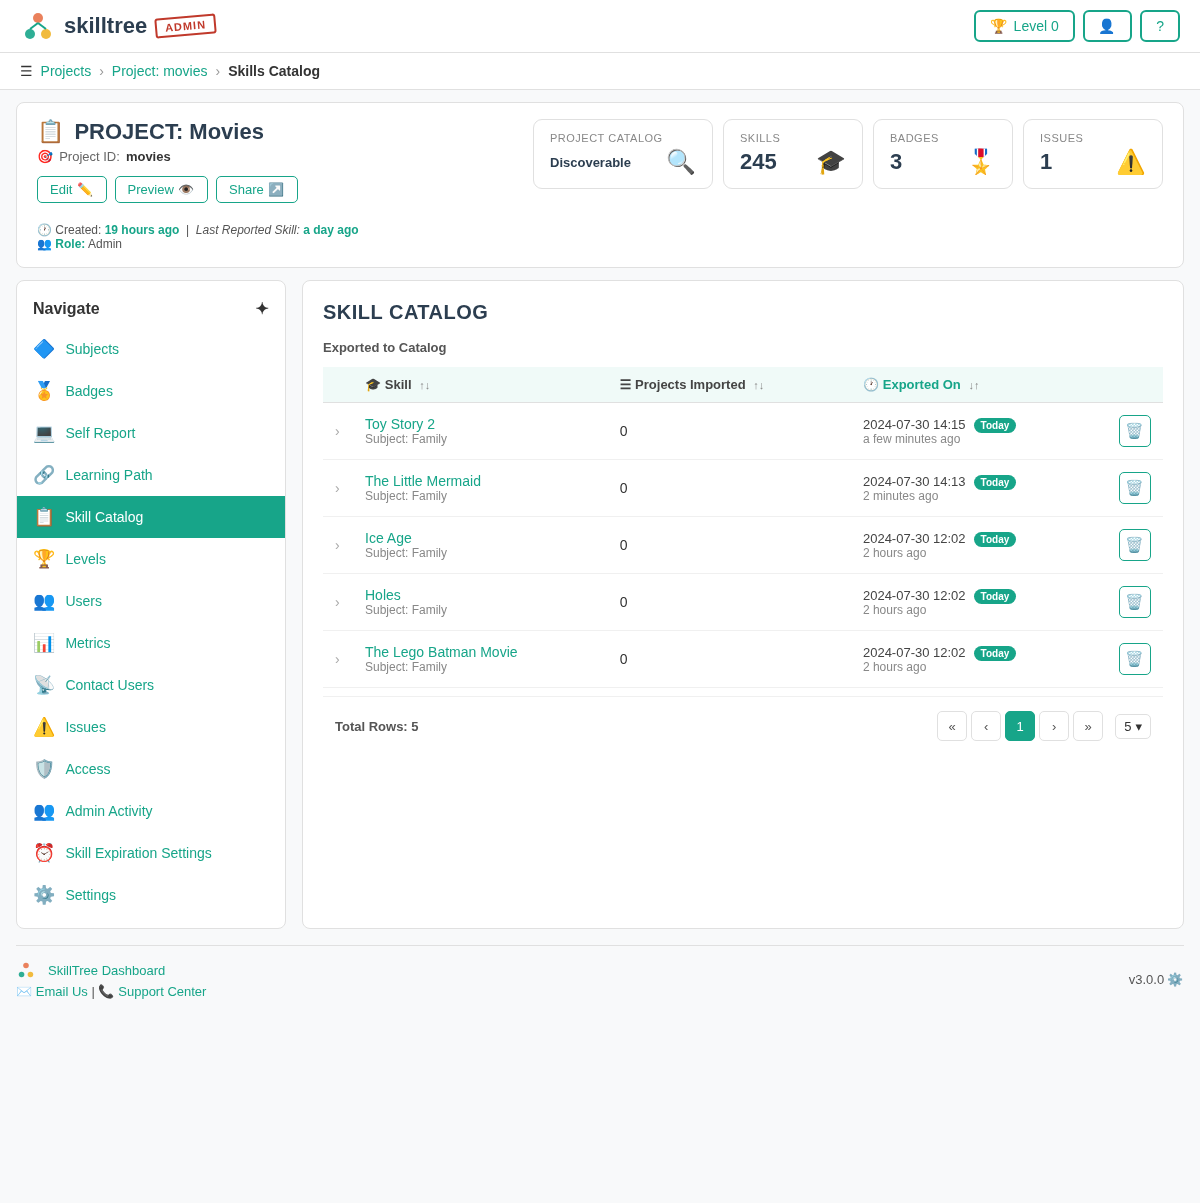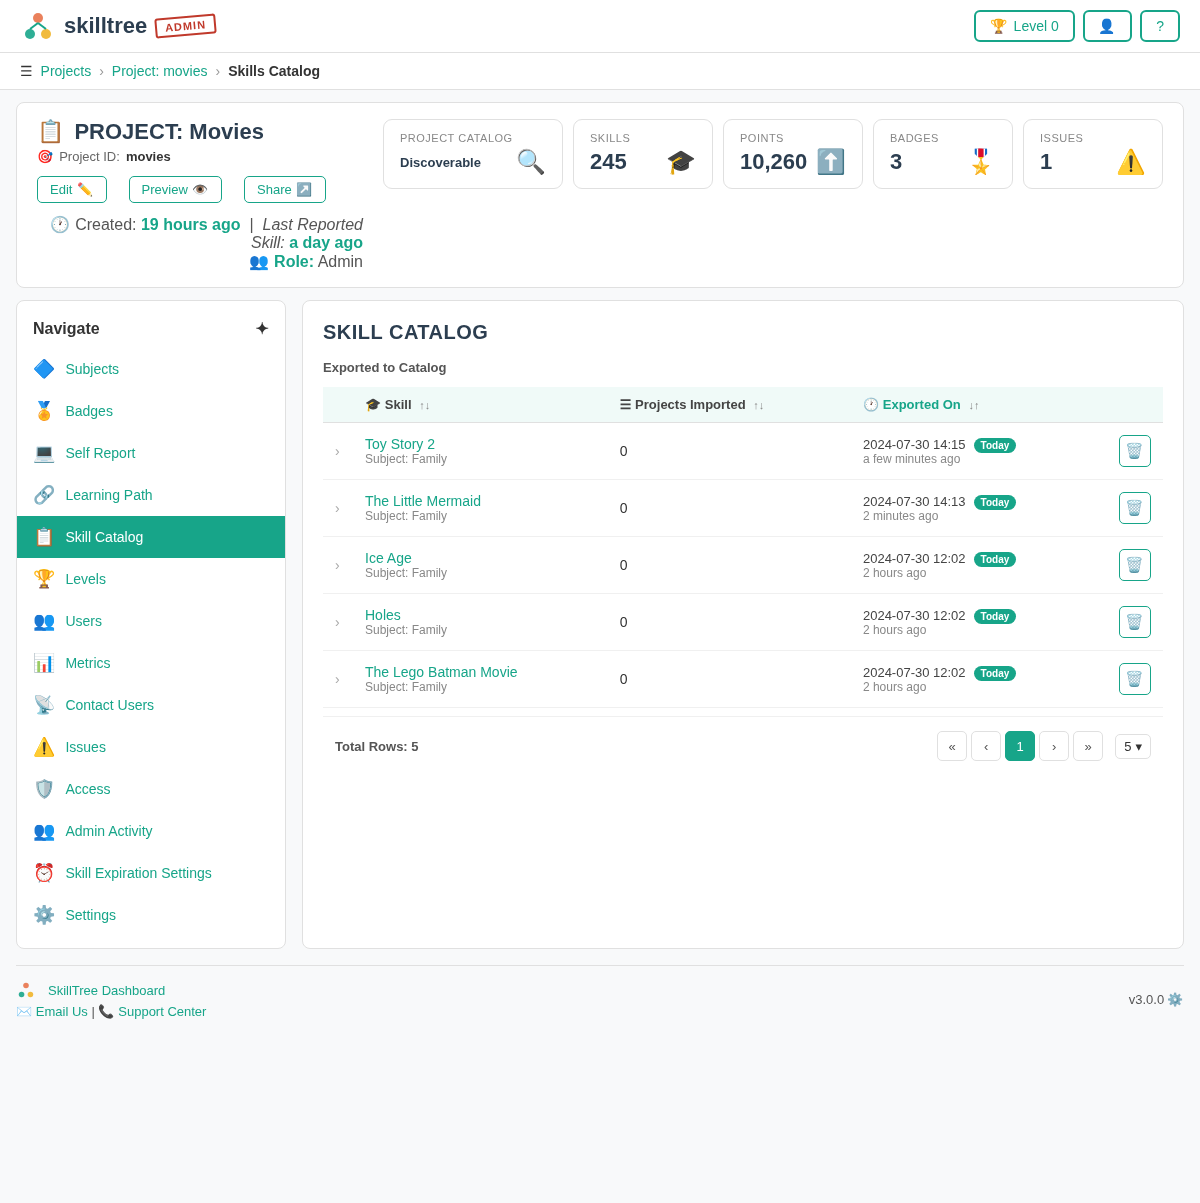--- a/index.html
+++ b/index.html
@@ -99,39 +99,38 @@
       color: #666;
       font-size: 13px;
       margin-bottom: 12px;
       display: flex;
       align-items: center;
       gap: 6px;
     }
     .project-id strong { color: #333; }
     .action-buttons {
       display: flex;
-      gap: 22px;
-      margin-bottom: 12px;
+      gap: 8px;
+      margin-bottom: 20px;
     }
     .btn-outline {
       border: 1px solid #17a589;
       background: white;
       color: #17a589;
       padding: 5px 12px;
       border-radius: 5px;
       cursor: pointer;
       display: flex;
       align-items: center;
       gap: 5px;
       font-size: 13px;
     }
     .project-meta {
-      font-size: 16px;
+      font-size: 12px;
       color: #555;
-      text-align: right;
     }
     .project-meta strong { color: #17a589; }
     .project-stats {
       display: flex;
       flex-wrap: wrap;
       gap: 10px;
     }
     .stat-card {
       border: 1px solid #e0e0e0;
       border-radius: 9px;
@@ -454,27 +453,20 @@
       <div class="stat-value-row">
         <span class="stat-sub">Discoverable</span>
         <span class="stat-icon" style="color:#17a589;">🔍</span>
       </div>
     </div>
     <div class="stat-card">
       <div class="stat-label">SKILLS</div>
       <div class="stat-value-row">
         <span class="stat-value">245</span>
         <span class="stat-icon" style="color:#17a589;">🎓</span>
-      </div>
-    </div>
-    <div class="stat-card">
-      <div class="stat-label">POINTS</div>
-      <div class="stat-value-row">
-        <span class="stat-value">10,260</span>
-        <span class="stat-icon" style="color:#17a589;">⬆️</span>
       </div>
     </div>
     <div class="stat-card">
       <div class="stat-label">BADGES</div>
       <div class="stat-value-row">
         <span class="stat-value">3</span>
         <span class="stat-icon" style="color:#8e44ad;">🎖️</span>
       </div>
     </div>
     <div class="stat-card">

